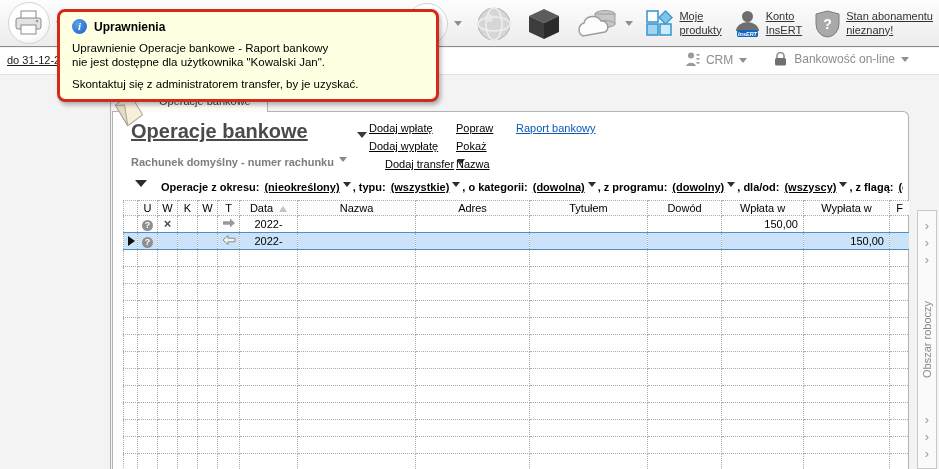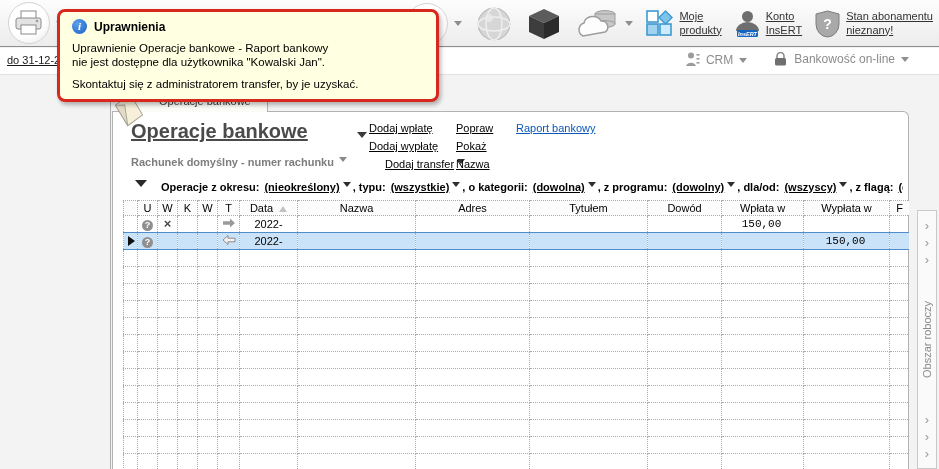--- a/index.html
+++ b/index.html
@@ -51,21 +51,21 @@
   .fseg { margin-right:2px; }
 
   
   table.grid { position:absolute; left:10px; top:88px; width:786px; border-collapse:collapse; table-layout:fixed;
     font-size:11px; color:#000; border-left:1px dotted #ababab; }
   .grid th { height:15px; font-weight:normal; background:#fcfcfc; text-align:center; overflow:hidden; white-space:nowrap;
     border-right:1px dotted #ababab; border-bottom:1px dotted #ababab; border-top:1px dotted #ababab; padding:0 2px; }
   .grid td { height:17px; border-right:1px dotted #ababab; border-bottom:1px dotted #ababab; overflow:hidden; white-space:nowrap; padding:0 3px; }
   .grid tr.selected td { background:#cbe3f8; border-top:1px solid #4f8ecb; border-bottom:1px solid #4f8ecb; }
   .c-date { text-align:center; }
-  .c-amt { text-align:center; padding-right:5px !important;font-family:Liberation Mono, monospace; }
+  .c-amt { text-align:right; padding-right:5px !important; }
   .sortup { display:inline-block; width:0; height:0; border:4px solid transparent; border-bottom:6px solid #c2c2c2; margin-left:6px; vertical-align:0px; }
   .qbadge { display:inline-block; width:11px; height:11px; border-radius:50%; background:#8f8f8f; color:#fff;
     font-size:9px; font-weight:bold; line-height:11px; text-align:center; }
   .xmark { font-size:13px; font-weight:bold; color:#4a4a4a; line-height:10px; }
   .rowptr { width:0; height:0; border:5px solid transparent; border-left:7px solid #101010; margin-left:1px; }
   .icon-cell { text-align:center; }
 
   
   .right-strip { position:absolute; left:909px; top:75px; width:30px; height:394px; background:#f3f3f3; }
   .side-tab { position:absolute; left:8px; top:135px; width:20px; height:259px; background:#fafafa;

